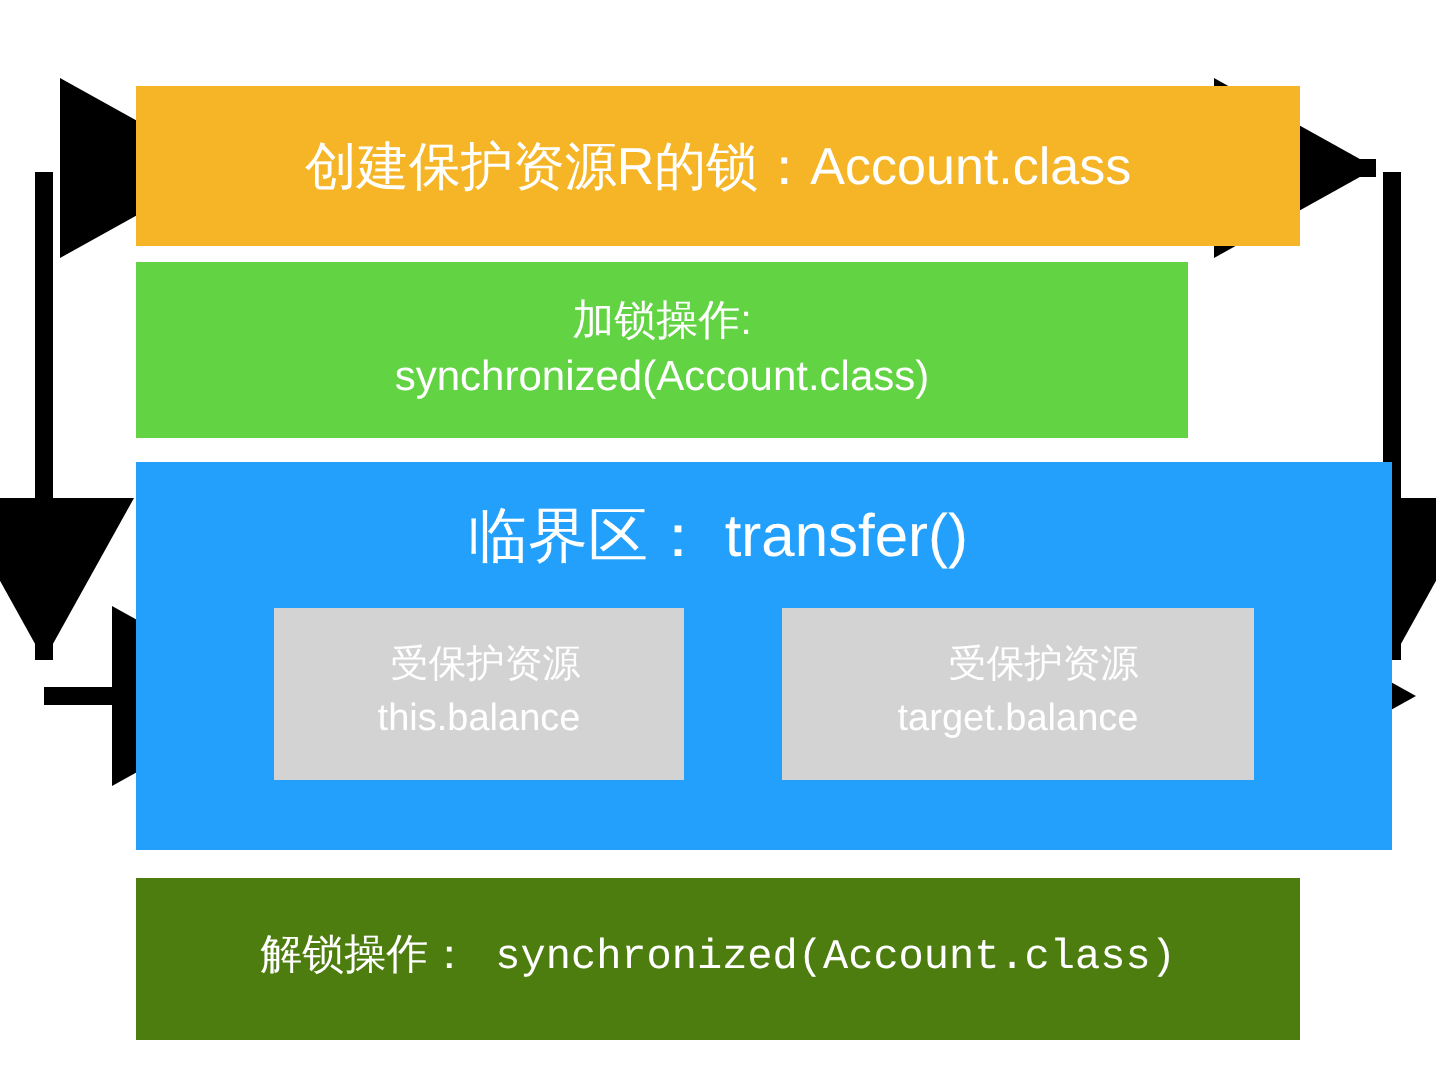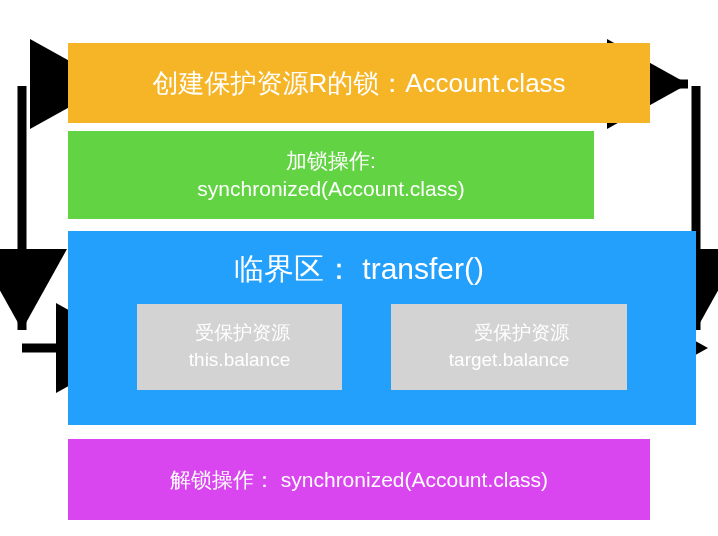--- a/index.html
+++ b/index.html
@@ -60,22 +60,23 @@
     height: 194px;
     background: #23a0fb;
     display: block;
   }
 
   .box-unlock {
     left: 68px;
     top: 439px;
     width: 582px;
     height: 81px;
-    background: #d946ef;
+    background: #4d7c0f;
     font-size: 21px;
+    font-family: Liberation Mono, monospace;
   }
 
   .critical-title {
     position: absolute;
     left: 0;
     top: 20px;
     width: 582px;
     text-align: center;
     color: #ffffff;
     font-size: 30px;

